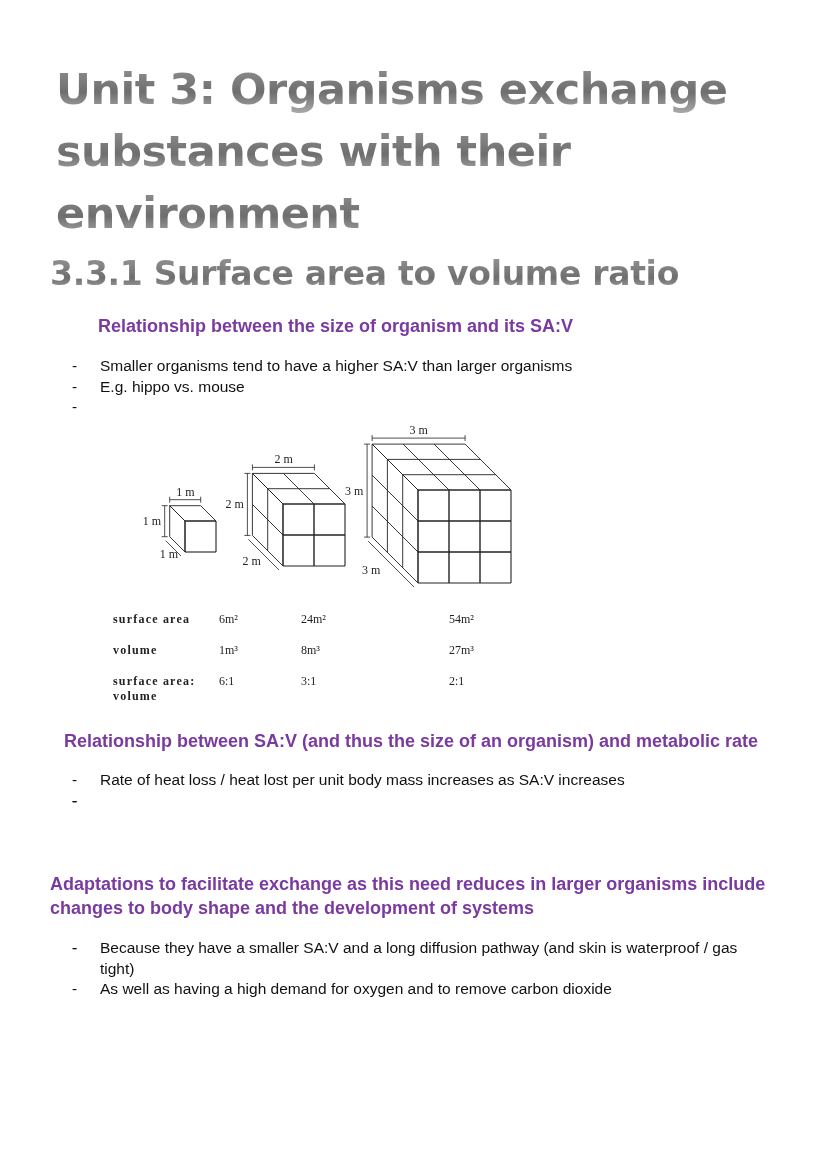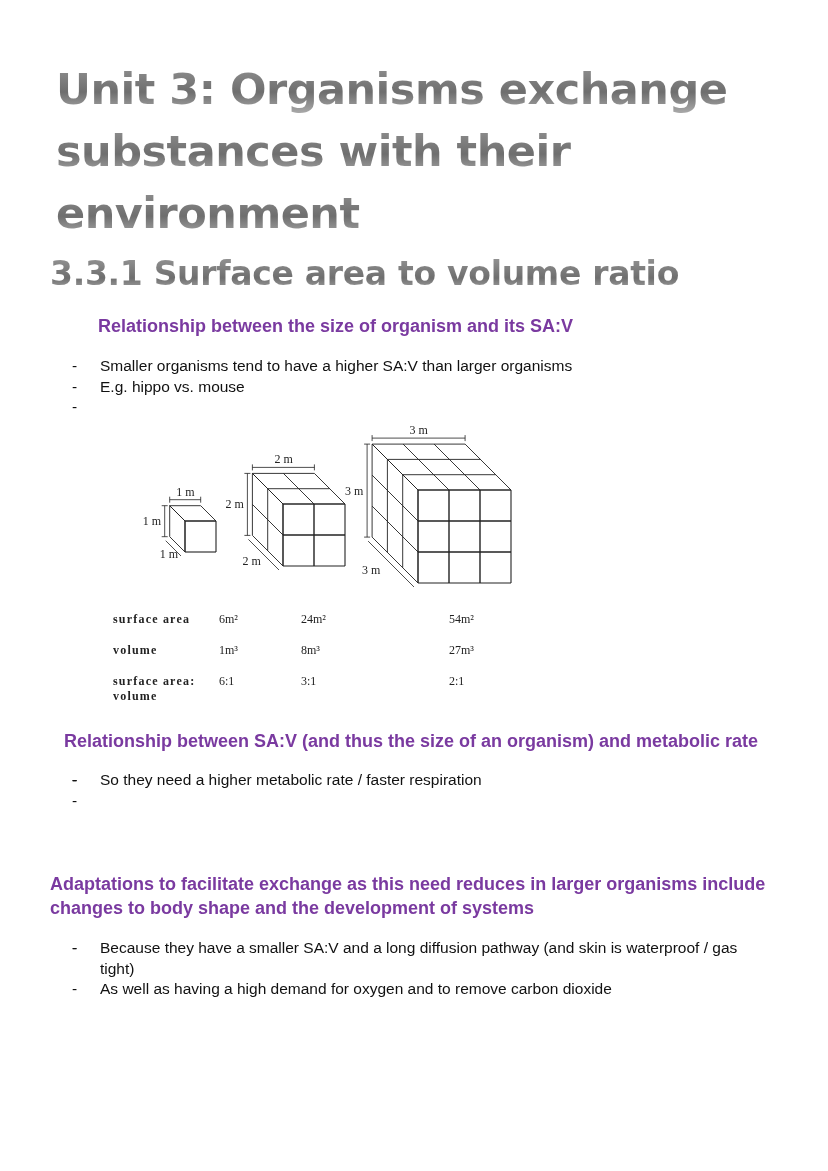--- a/index.html
+++ b/index.html
@@ -153,23 +153,23 @@
   <div class="row">
     <span class="lbl">surface area: volume</span>
     <span class="c1">6:1</span>
     <span class="c2">3:1</span>
     <span class="c3">2:1</span>
   </div>
 </div>
 
 <h3 class="h2" style="top:729px;margin-left:14px;">Relationship between SA:V (and thus the size of an organism) and metabolic rate</h3>
 <ul class="bul" style="top:770px;">
+  <li><span class="dash">-</span><span>Rate of heat loss / heat lost per unit body mass increases as SA:V increases</span></li>
   <li><span class="dash">-</span></li>
   <li><span class="dash">-</span></li>
-  <li><span class="dash">-</span><span>So they need a higher metabolic rate / faster respiration</span></li>
   <li><span class="dash">-</span></li>
 </ul>
 
 <h3 class="h2" style="top:872px;">Adaptations to facilitate exchange as this need reduces in larger organisms include changes to body shape and the development of systems</h3>
 <ul class="bul" style="top:938px;">
   <li><span class="dash">-</span></li>
   <li><span class="dash">-</span><span>Because they have a smaller SA:V and a long diffusion pathway (and skin is waterproof / gas tight)</span></li>
   <li><span class="dash">-</span><span>As well as having a high demand for oxygen and to remove carbon dioxide</span></li>
 </ul>
 

